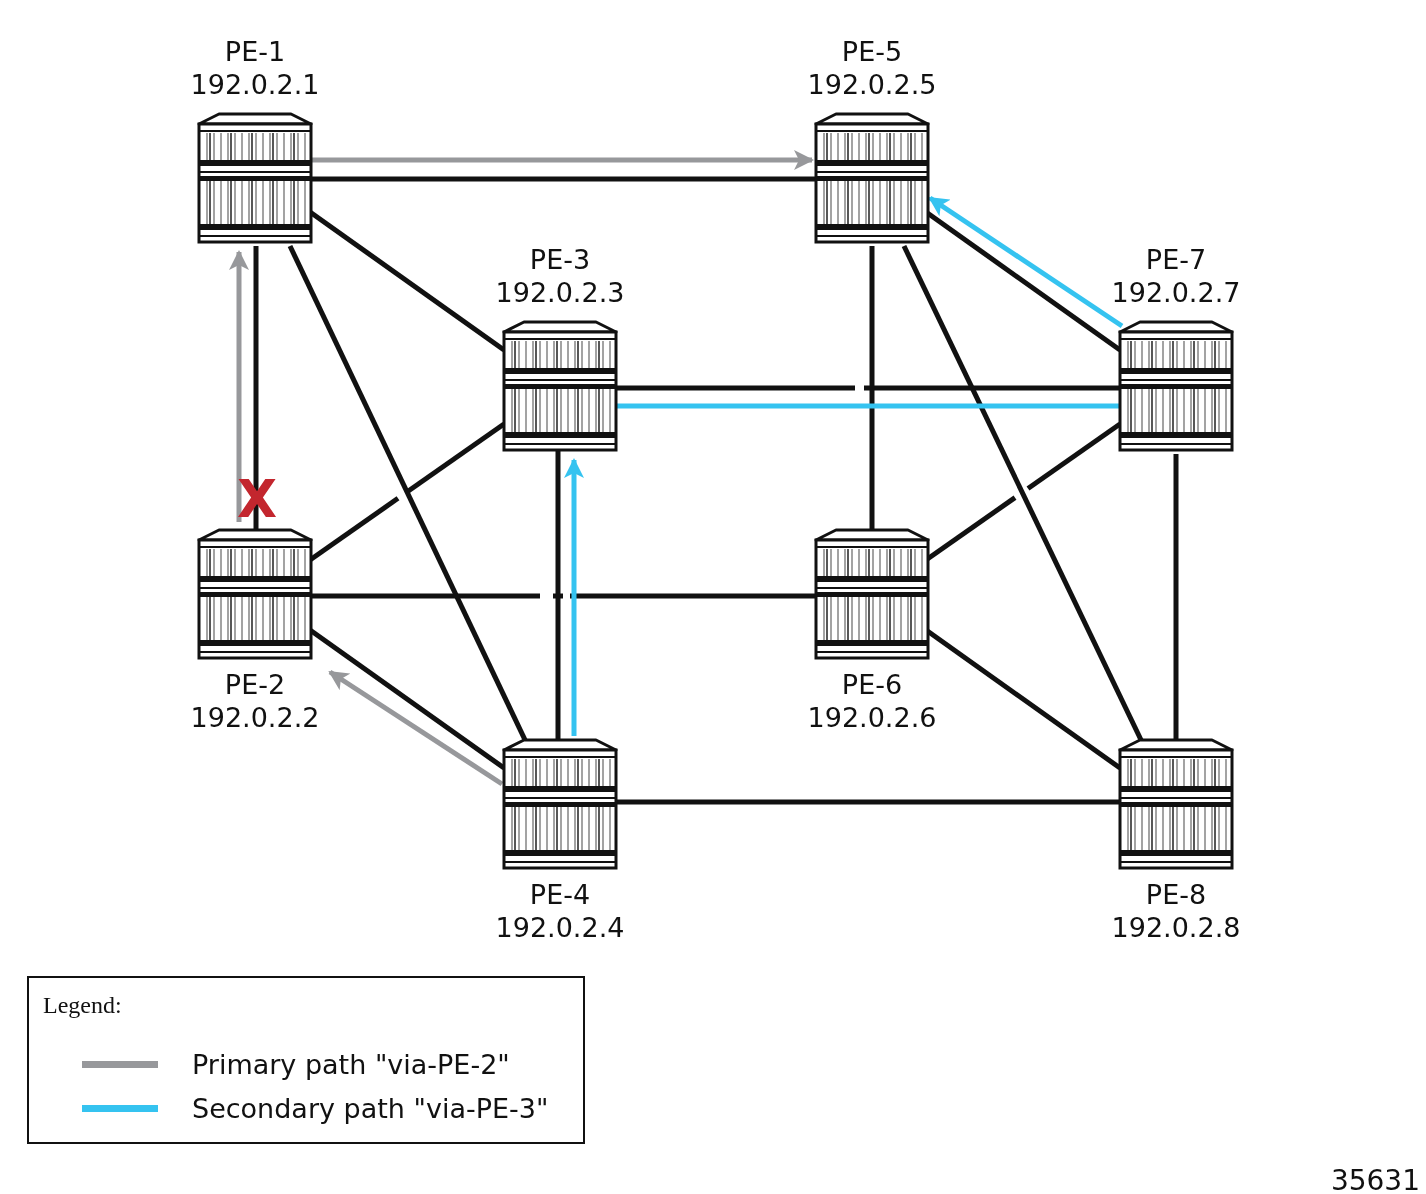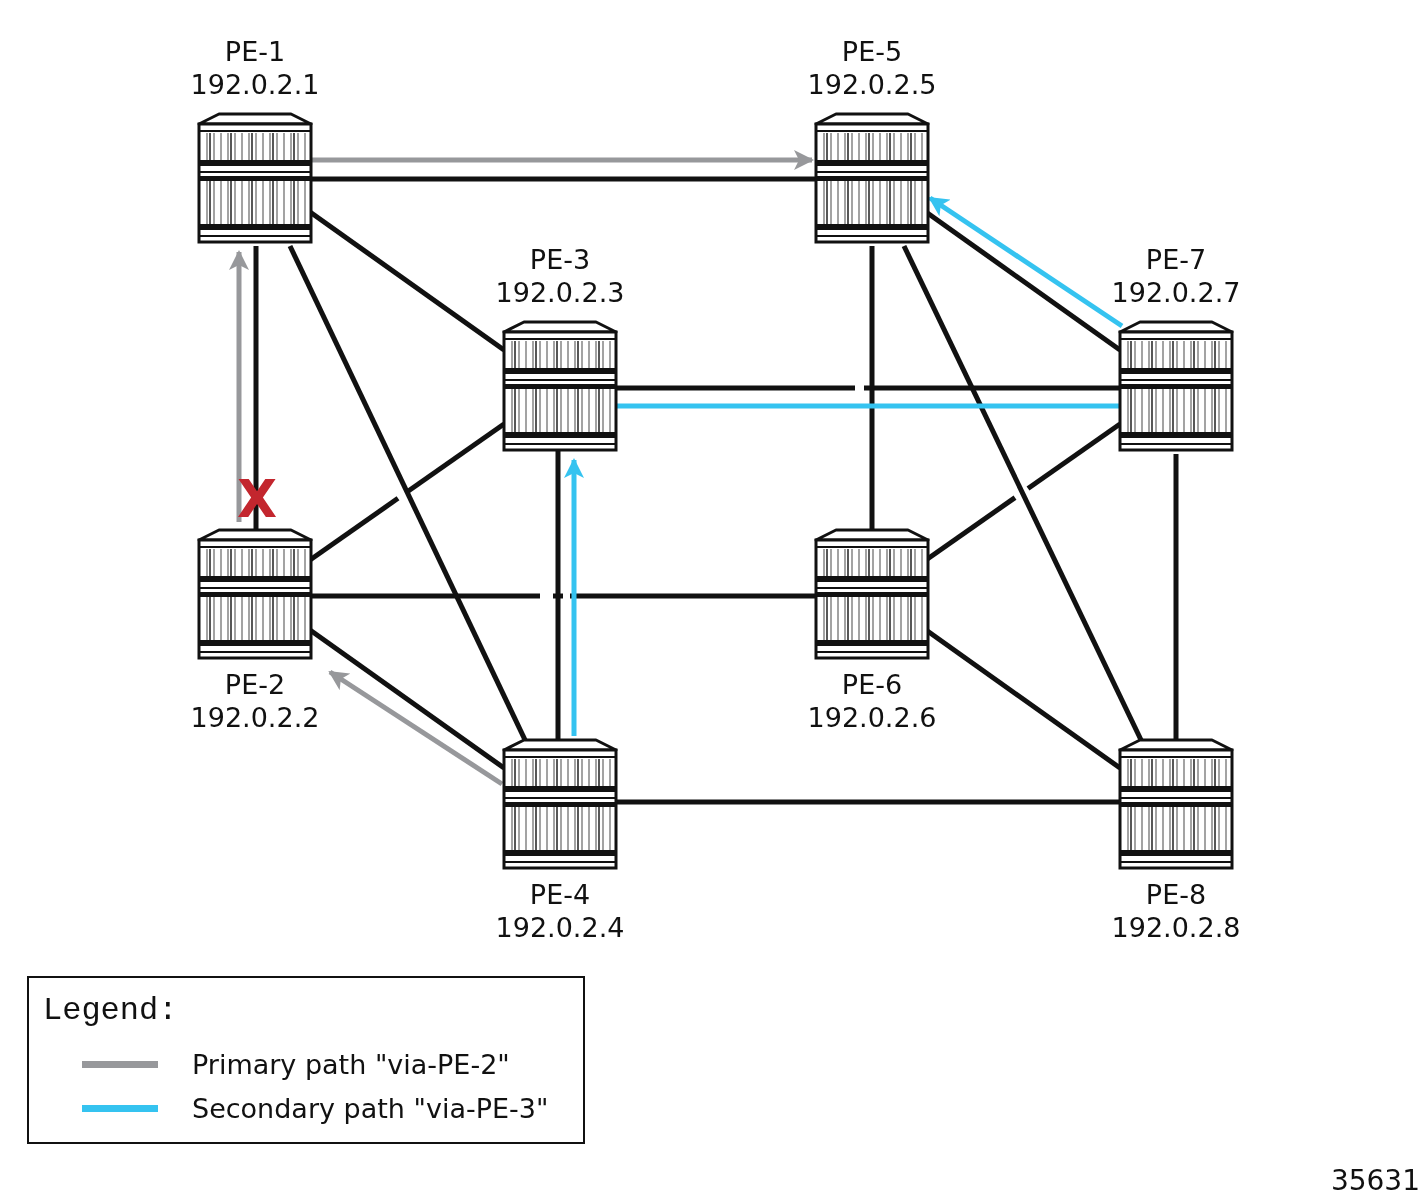--- a/index.html
+++ b/index.html
@@ -2,22 +2,22 @@
 <html><head>
   <meta charset="utf-8">
   <style>
     html, body { margin: 0; padding: 0; background: #ffffff; }
     body { width: 1426px; height: 1194px; position: relative; overflow: hidden;
            font-family: "Liberation Sans", "DejaVu Sans", sans-serif; }
     #diagram { position: absolute; left: 0; top: 0; }
     .lbl { font-family: "DejaVu Sans", "Liberation Sans", sans-serif; font-size: 27px; fill: #111; }
     .legend-box { position: absolute; left: 27px; top: 976px; width: 558px; height: 168px;
                   border: 2px solid #111; box-sizing: border-box; }
-    .legend-title { position: absolute; left: 14px; top: 14px; font-size: 32px; color: #111;
-                    font-family: Liberation Mono, monospace; }
+    .legend-title { position: absolute; left: 14px; top: 14px; font-size: 24px; color: #111;
+                    font-family: Liberation Serif, serif; }
     .legend-row { position: absolute; left: 53px; height: 40px; display: flex; align-items: center; }
     .legend-swatch { width: 76px; height: 7px; margin-right: 34px; }
     .legend-text { font-size: 27px; color: #111; font-family: "DejaVu Sans", sans-serif; white-space: nowrap; }
     .fig-id { position: absolute; right: 6px; top: 1164px; font-size: 28px; color: #111;
               font-family: "DejaVu Sans", sans-serif; }
   </style>
 </head>
 <body>
 
 <svg id="diagram" width="1426" height="1194" viewBox="0 0 1426 1194">

